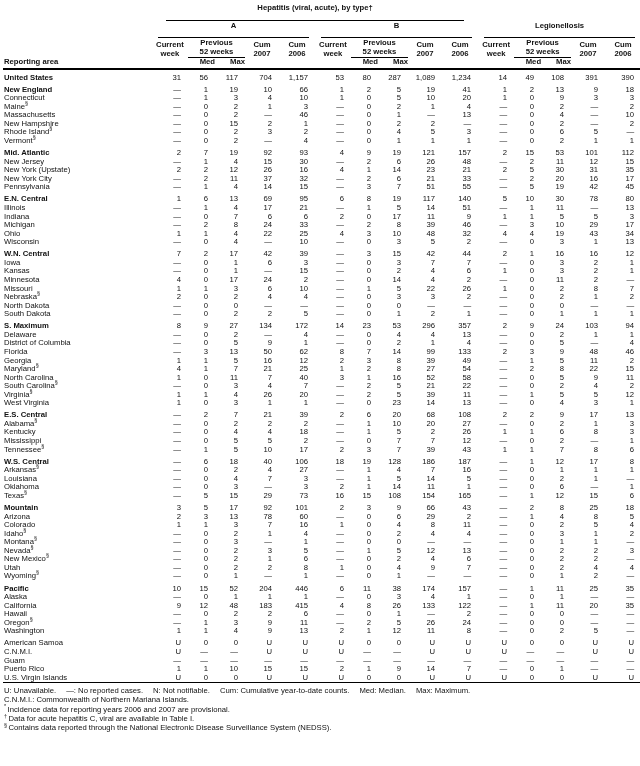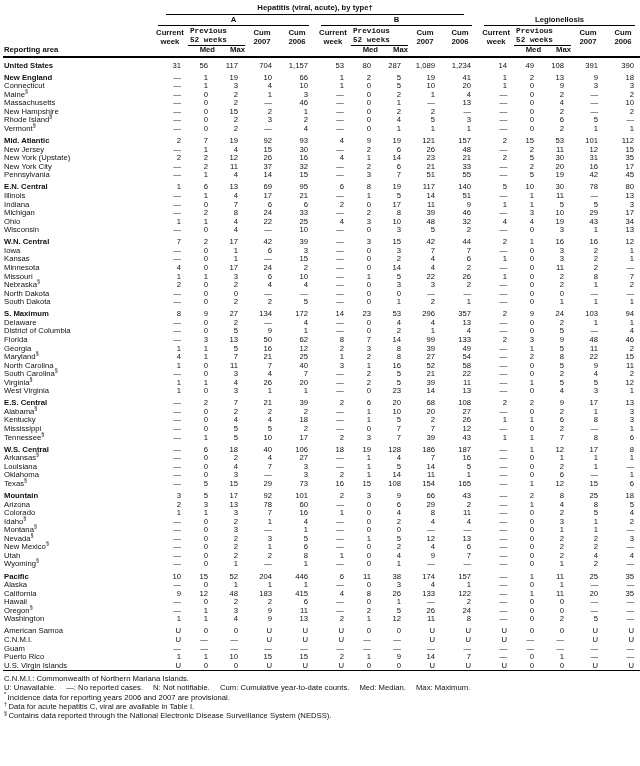--- a/index.html
+++ b/index.html
@@ -19,26 +19,26 @@
   }
   .title .ital { font-style: italic; }
 
   table.tbl { border-collapse: collapse; table-layout: fixed; width: 638px; margin-top: 1px; }
   .tbl thead { border-bottom: 2px solid #000; }
   .tbl th {
     font-size: 7.7px; font-weight: bold; line-height: 8.6px;
     padding: 0; vertical-align: bottom; white-space: nowrap;
   }
   th.area-h { text-align: left; padding-left: 1px; padding-bottom: 1px; }
-  .grule { border-bottom: 1px solid #000; margin: 0 6px; padding-bottom: 1px; text-align: center; }
+  .grule { border-bottom: 1px solid #000; margin: 0 6px; padding-bottom: 7px; text-align: center; }
   th.hep-span .grule { margin: 0 14px; }
   th.grp-h { padding-top: 1px; }
   th.prev-h {
-    border-bottom: 1px solid #000; text-align: left;
-    padding: 1px 2px 1px 2px; line-height: 8.4px; font-family: Liberation Mono, monospace;
+    border-bottom: 1px solid #000; text-align: center;
+    padding: 1px 2px 1px 2px; line-height: 8.4px;
   }
   th.cur-h, th.cum-h { text-align: center; padding-bottom: 9px; }
   th.mm-h { text-align: right; padding-bottom: 1px; }
 
   .tbl td {
     font-size: 7.7px; line-height: 8.55px; padding: 0; white-space: nowrap;
   }
   td.val { text-align: right; padding-right: 7px; }
   td.areacell { text-align: left; padding-left: 1px; }
   td.areacell.bold { font-weight: bold; }
@@ -1325,20 +1325,20 @@
           <td class="val">U</td>
           <td class="val">0</td>
           <td class="val">0</td>
           <td class="val">U</td>
           <td class="val">U</td>
         </tr>
       </tbody>
   </table>
 
   <div class="footnotes" id="footnotes">
+      <div class="fn-line"><span class="tok">U: Unavailable.</span><span class="tok">—: No reported cases.</span><span class="tok">N: Not notifiable.</span><span class="tok">Cum: Cumulative year-to-date counts.</span><span class="tok">Med: Median.</span><span class="tok">Max: Maximum.</span></div>
       <div class="fn-line">C.N.M.I.: Commonwealth of Northern Mariana Islands.</div>
-      <div class="fn-line"><span class="tok">U: Unavailable.</span><span class="tok">—: No reported cases.</span><span class="tok">N: Not notifiable.</span><span class="tok">Cum: Cumulative year-to-date counts.</span><span class="tok">Med: Median.</span><span class="tok">Max: Maximum.</span></div>
       <div class="fn-line"><sup>*</sup>Incidence data for reporting years 2006 and 2007 are provisional.</div>
       <div class="fn-line"><sup>†</sup>Data for acute hepatitis C, viral are available in Table I.</div>
       <div class="fn-line"><sup>§</sup>Contains data reported through the National Electronic Disease Surveillance System (NEDSS).</div>
     </div>
 
 </div>
 
 </body></html>

